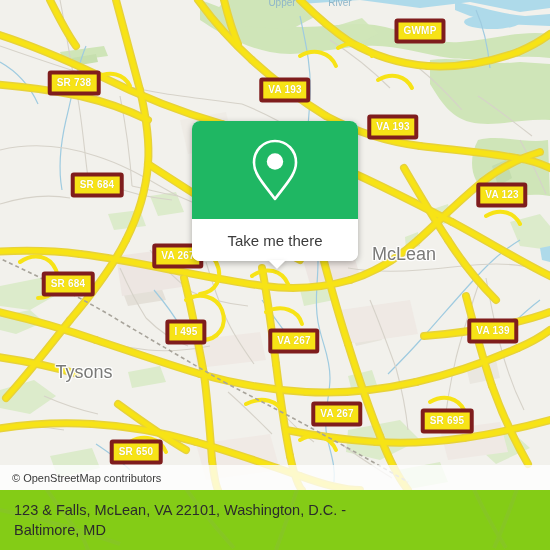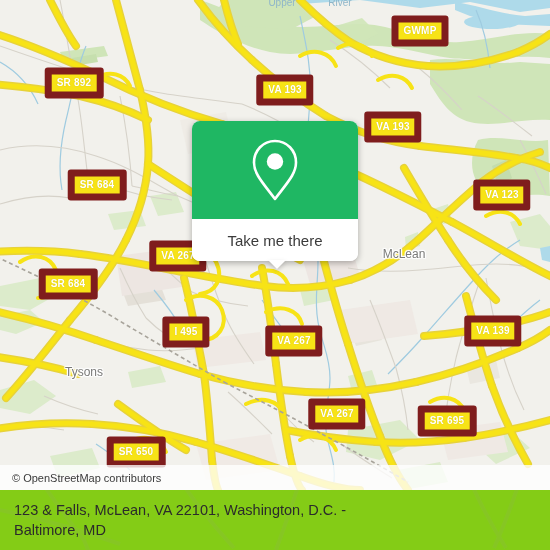--- a/index.html
+++ b/index.html
@@ -40,39 +40,39 @@
     width: 550px;
     height: 490px;
     display: block;
   }
 
   
   .shield {
     position: absolute;
     transform: translate(-50%, -50%);
     background: #F7E316;
-    border: 7px solid #7f1d1d;
+    border: 4px solid #7f1d1d;
     border-radius: 3px;
     color: #ffffff;
     font-size: 10px;
     font-weight: bold;
     line-height: 1;
     padding: 3px 5px 4px 5px;
     white-space: nowrap;
     letter-spacing: 0.2px;
     text-shadow: 0 0 1px rgba(120,105,0,0.35);
     font-family: "Liberation Sans", sans-serif;
   }
 
   
   .place {
     position: absolute;
     transform: translate(-50%, -50%);
     color: #7a7a78;
-    font-size: 12px;
+    font-size: 18px;
     white-space: nowrap;
     text-shadow:
        1px  0 1px #fff, -1px  0 1px #fff,
        0  1px 1px #fff,  0 -1px 1px #fff,
        1px  1px 1px #fff, -1px  1px 1px #fff,
        1px -1px 1px #fff, -1px -1px 1px #fff;
     font-family: "Liberation Sans", sans-serif;
   }
 
   
@@ -458,21 +458,21 @@
           <path d="M224,382 C258,400 290,416 322,434"></path>
           <path d="M322,434 C352,450 380,466 408,482"></path>
         </g>
 
       </g>
     </svg>
 
     <div class="waterlabel" style="left:282px; top:2px;">Upper</div>
     <div class="waterlabel" style="left:340px; top:2px;">River</div>
 
-    <div class="shield" style="left:74px;  top:83px;">SR 892</div>
+    <div class="shield" style="left:74px;  top:83px;">SR 738</div>
     <div class="shield" style="left:420px; top:31px;">GWMP</div>
     <div class="shield" style="left:285px; top:90px;">VA 193</div>
     <div class="shield" style="left:393px; top:127px;">VA 193</div>
     <div class="shield" style="left:97px;  top:185px;">SR 684</div>
     <div class="shield" style="left:502px; top:195px;">VA 123</div>
     <div class="shield" style="left:68px;  top:284px;">SR 684</div>
     <div class="shield" style="left:178px; top:256px;">VA 267</div>
     <div class="shield" style="left:186px; top:332px;">I 495</div>
     <div class="shield" style="left:294px; top:341px;">VA 267</div>
     <div class="shield" style="left:493px; top:331px;">VA 139</div>

